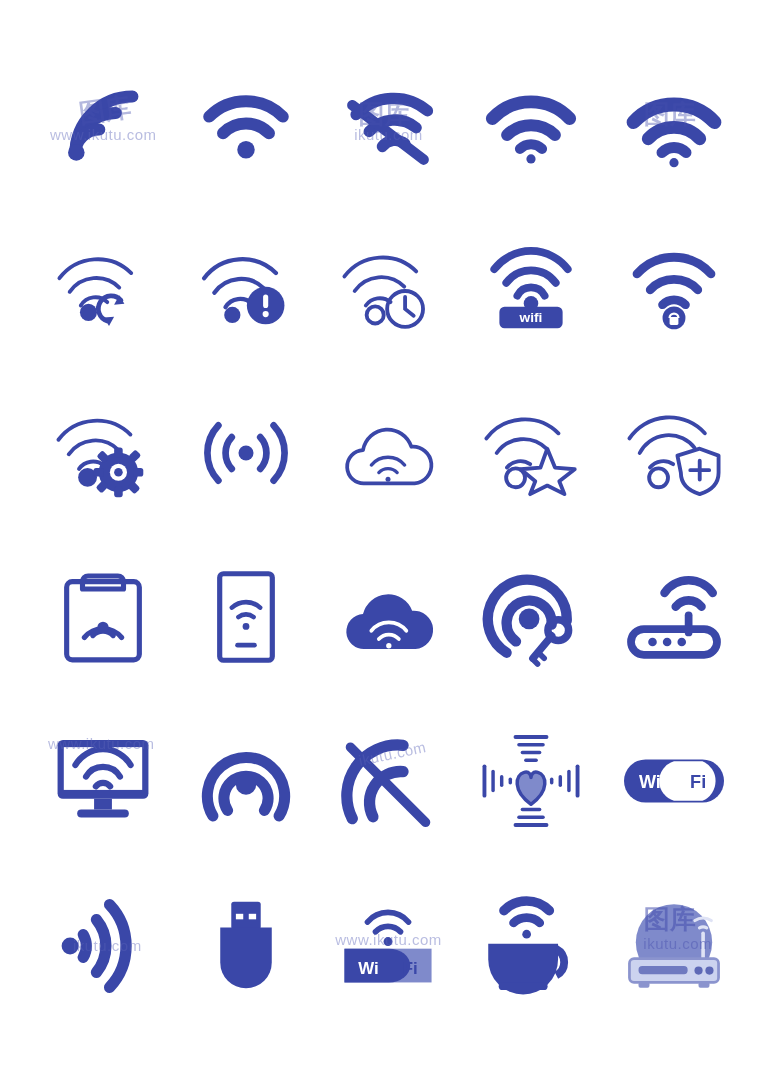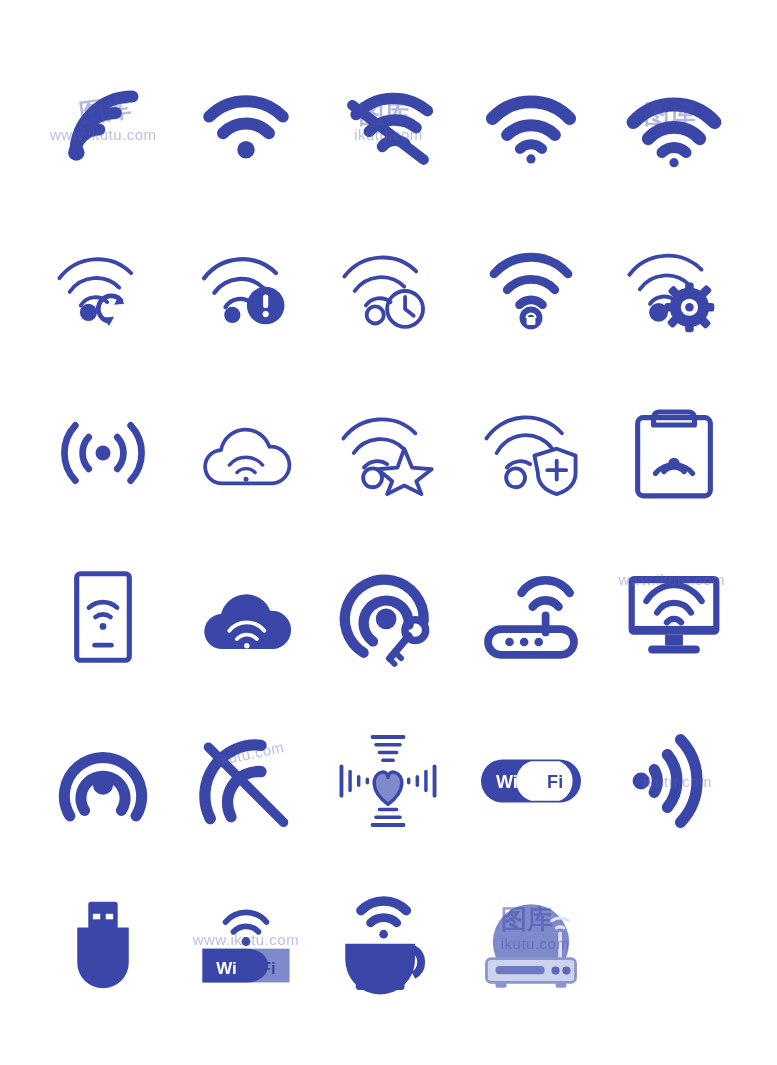--- a/index.html
+++ b/index.html
@@ -171,20 +171,32 @@
           <path d="M4 34 A56 56 0 0 1 88 28"></path>
           <path d="M16 51 A38 38 0 0 1 74 46"></path>
           <path d="M29 68 A20 20 0 0 1 58 64"></path>
           <circle cx="40" cy="79" r="10"></circle>
           <circle cx="75" cy="72" r="21"></circle>
           <path d="M75 58 L75 72 L85 80"></path>
         </g>
       </svg>
     </div>
 
+    <div class="cell">
+      <svg width="94" height="88" viewBox="0 0 110 100">
+        <g fill="none" stroke="#3a47a8" stroke-linecap="round">
+          <path d="M12 28 A54 54 0 0 1 98 28" stroke-width="9"></path>
+          <path d="M26 44 A36 36 0 0 1 84 44" stroke-width="9"></path>
+          <path d="M39 59 A18 18 0 0 1 71 59" stroke-width="9"></path>
+        </g>
+        <circle cx="55" cy="68" r="8.5" fill="#3a47a8"></circle>
+        <rect x="18" y="72" width="74" height="25" rx="6" fill="#3a47a8"></rect>
+        <text class="badge-label" x="55" y="90" font-size="16" fill="#ffffff" text-anchor="middle">wifi</text>
+      </svg>
+    </div>
 
     <div class="cell">
       <svg width="92" height="88" viewBox="0 0 100 100">
         <g fill="none" stroke="#3a47a8" stroke-linecap="round">
           <path d="M8 34 A56 56 0 0 1 92 34" stroke-width="10"></path>
           <path d="M23 52 A37 37 0 0 1 77 52" stroke-width="10"></path>
           <path d="M37 69 A18 18 0 0 1 63 69" stroke-width="10"></path>
         </g>
         <circle cx="50" cy="84" r="13" fill="#3a47a8"></circle>
         <path d="M45 84 a5 5 0 0 1 10 0" fill="none" stroke="#fff" stroke-width="2.6"></path>

